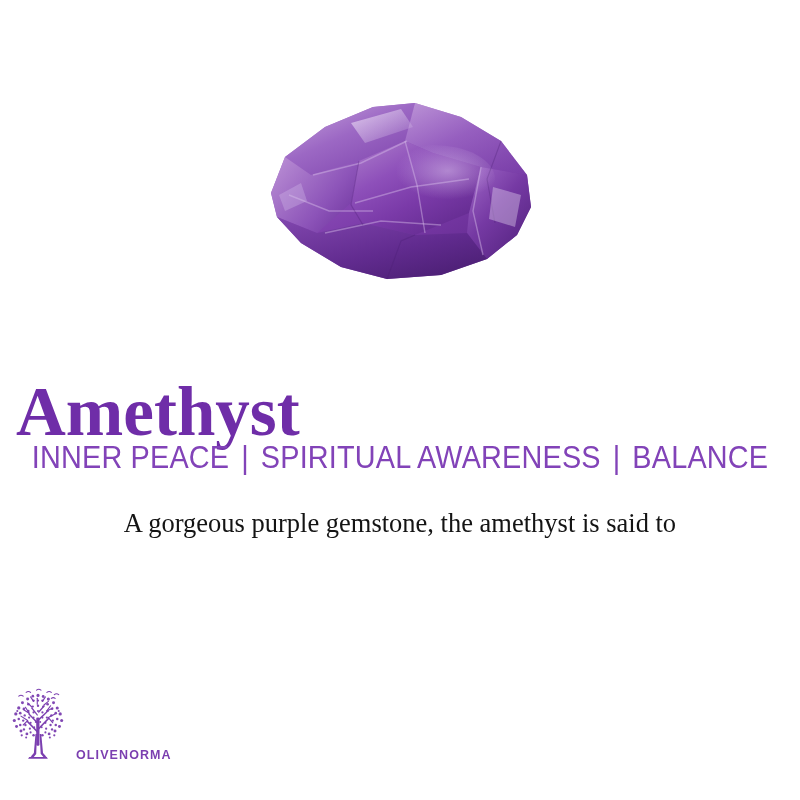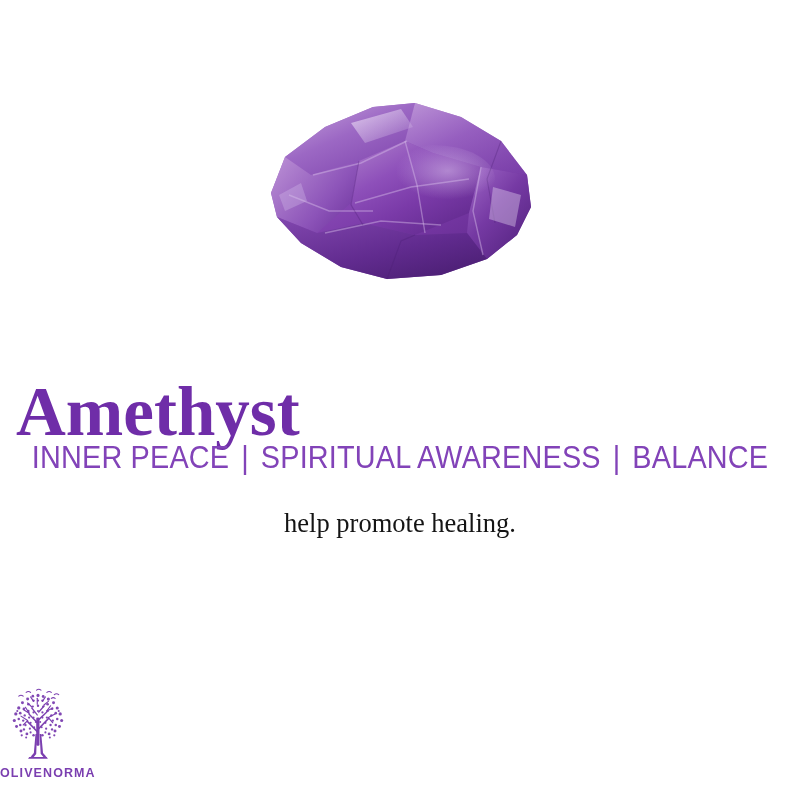--- a/index.html
+++ b/index.html
@@ -93,22 +93,22 @@
     color: #141414;
   }
 
   
   .logo {
     position: absolute;
     top: 688px;
     left: 0;
     width: 800px;
     display: flex;
-    flex-direction: column;
-    align-items: flex-start;
+    flex-direction: row;
+    align-items: flex-end;
   }
   .logo-mark { width: 76px; height: 74px; display: block; }
   .logo-name {
     margin-top: 4px;
     font-family: "Liberation Sans", "DejaVu Sans", sans-serif;
     font-size: 12.5px;
     font-weight: 700;
     letter-spacing: 1.1px;
     color: #7b3fb0;
   }
@@ -198,21 +198,21 @@
 
   <div class="subtitle">
     <span>INNER PEACE</span>
     <span class="sep">|</span>
     <span>SPIRITUAL AWARENESS</span>
     <span class="sep">|</span>
     <span>BALANCE</span>
   </div>
 
   <div class="body-text">
-    <div>help promote healing.</div>
+    <div>A gorgeous purple gemstone, the amethyst is said to</div>
   </div>
 
   <div class="logo">
     <svg class="logo-mark" viewBox="0 0 100 100" xmlns="http://www.w3.org/2000/svg">
       <g fill="#7b3fb0">
 
         <path d="M46.6,62 L44.4,88 L40,93 L44,93.6 L47.6,89.2 L48.6,62 Z"></path>
         <path d="M52.2,62 L53.6,89 L57.6,93.6 L61.4,93 L56.8,88 L54.4,62 Z"></path>
         <rect x="47.6" y="40" width="4.4" height="38" rx="1.6"></rect>
         <path d="M38.2,93.2 L61.8,93.2 L63.4,95.6 L36.6,95.6 Z"></path>

